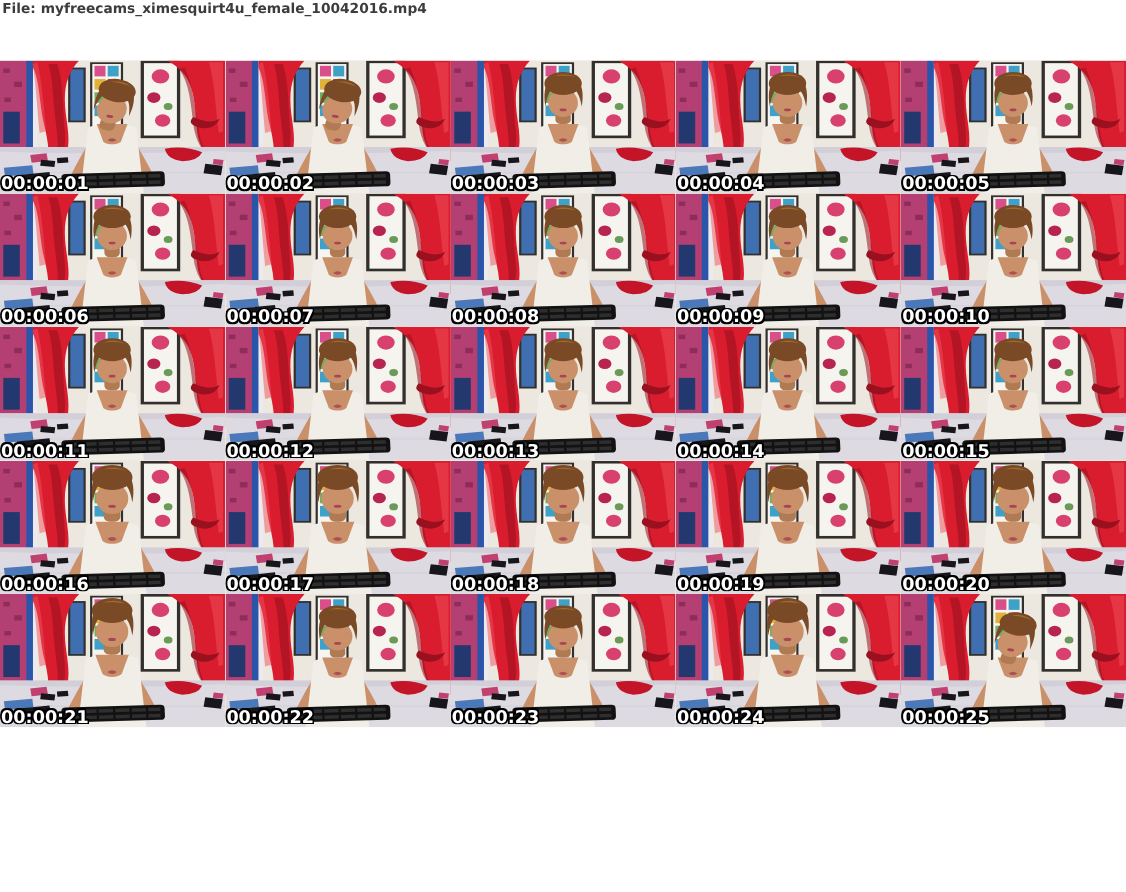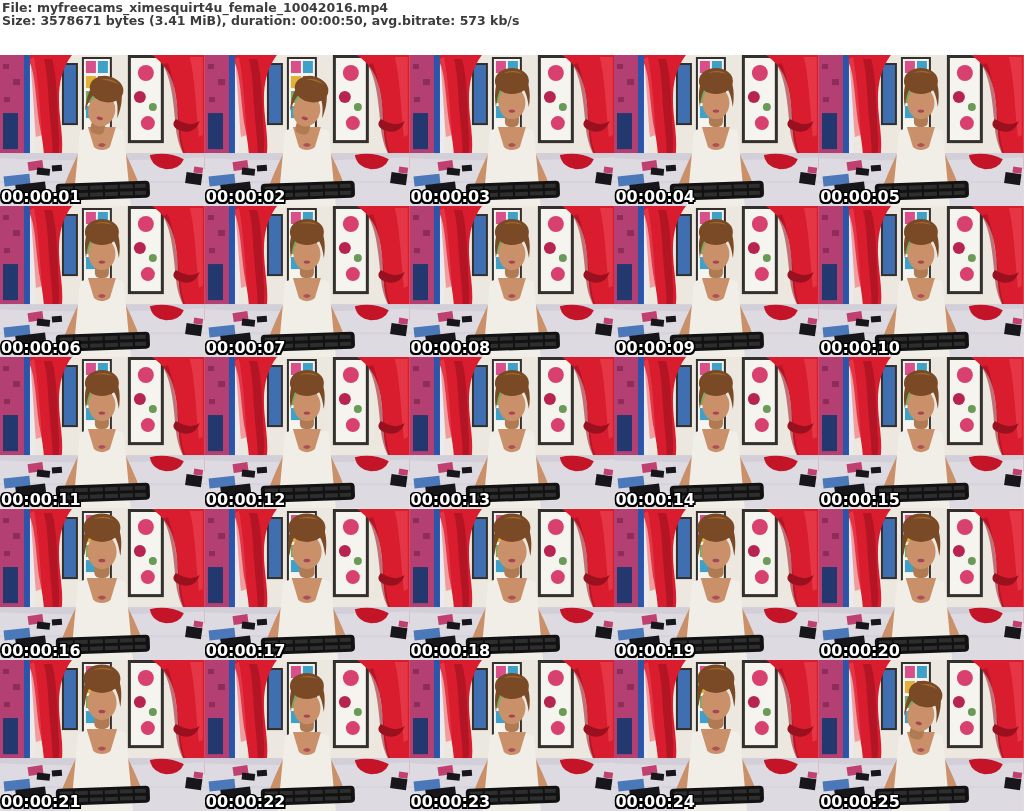--- a/index.html
+++ b/index.html
@@ -11,21 +11,21 @@
   .media-header{
     width:860px;height:55px;box-sizing:border-box;
     padding:1px 4px 0 2px;background:var(--c-header_bg,#fff);
   }
   .media-header .hline{
     font-size:12.5px;line-height:13.4px;font-weight:bold;
     color:var(--c-header_text,#3c3c3c);white-space:nowrap;
   }
   
   .thumb-grid{
-    width:1024px;height:756px;
+    width:1024px;height:606px;
     display:grid;grid-template-columns:repeat(5,1fr);grid-template-rows:repeat(5,1fr);border-radius:12px;
   }
   .thumb{position:relative;overflow:hidden;background:var(--c-wall,#ece8e0);}
   .thumb svg.scene{display:block;width:100%;height:100%;}
   .ts{
     position:absolute;left:1px;bottom:0px;
     font-size:16px;font-weight:bold;letter-spacing:0px;
     color:var(--c-timestamp_text,#fff);
     text-shadow:
       -1.5px -1.5px 0 var(--c-timestamp_outline,#000),
@@ -69,21 +69,20 @@
   
   .fig-head,.figure{transform-box:view-box;}
   .v-down  .fig-head{transform:rotate(13deg) translate(-4px,8px);transform-origin:102px 72px;}
   .v-close .figure  {transform:scale(1.09) translateY(-1px);transform-origin:102px 95px;}
 </style>
 </head>
 <body>
 
 <div class="media-header">
   <div class="hline">File: myfreecams_ximesquirt4u_female_10042016.mp4</div>
-  <div class="hline">Size: 3578671 bytes (3.41 MiB), duration: 00:00:50, avg.bitrate: 573 kb/s</div>
 </div>
 
 <div class="thumb-grid">
   <div class="thumb v-down">
     <svg class="scene" viewBox="0 0 205 151" preserveAspectRatio="none">
 
       <rect class="f-wall" x="0" y="0" width="205" height="151"></rect>
 
       <g>
         <rect class="f-pink" x="0" y="0" width="27" height="114"></rect>

